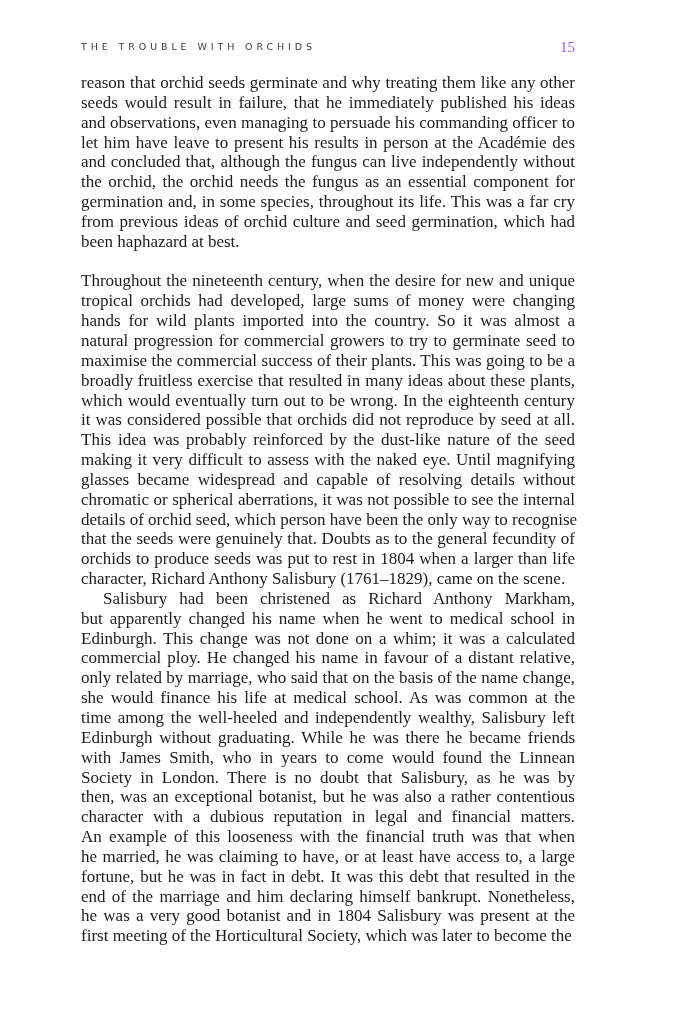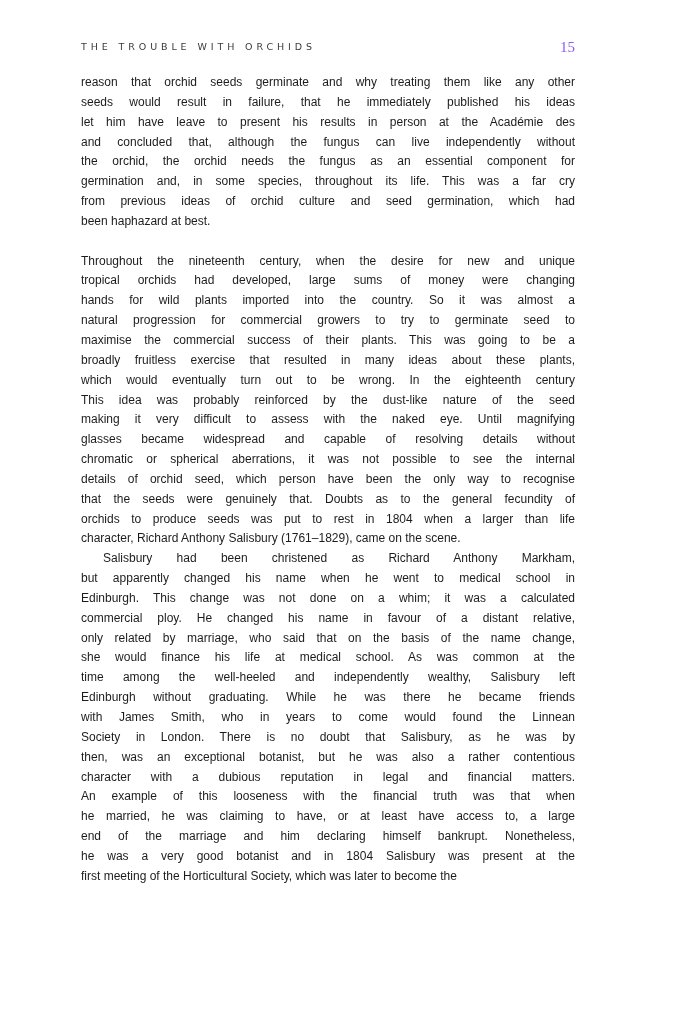--- a/index.html
+++ b/index.html
@@ -11,55 +11,57 @@
     position: absolute; left: 0; top: 0;
     font-family: "DejaVu Sans", sans-serif; font-size: 9.5px; letter-spacing: 3.9px;
     color: #3a3a3a; font-weight: normal;
   }
   .page-number {
     position: absolute; right: 0; top: -2px;
     font-family: "Liberation Serif", serif; font-size: 15px; color: #8b5cf6;
   }
   .body-text {
     position: absolute; top: 73px; left: 81px; width: 494px;
-    font-family: Liberation Sans, sans-serif; font-size: 12px; line-height: 19.85px;
+    font-family: Liberation Serif, serif; font-size: 17px; line-height: 19.85px;
     color: #1c1c1c; text-align: justify; hyphens: none;
   }
   .body-text p { margin: 0; }
   .body-text p.gap { margin-top: 19.85px; }
   .line { display: block; text-align: justify; text-align-last: justify; white-space: nowrap; }
   .line.last { text-align-last: left; }
 </style>
 </head>
 <body>
 
 <div class="running-head">
   <span class="running-title">THE TROUBLE WITH ORCHIDS</span>
   <span class="page-number">15</span>
 </div>
 
 <div class="body-text">
   <p id="p0">
       <span class="line">reason that orchid seeds germinate and why treating them like any other</span>
       <span class="line">seeds would result in failure, that he immediately published his ideas</span>
+      <span class="line">and observations, even managing to persuade his commanding officer to</span>
       <span class="line">let him have leave to present his results in person at the Académie des</span>
       <span class="line">and concluded that, although the fungus can live independently without</span>
       <span class="line">the orchid, the orchid needs the fungus as an essential component for</span>
       <span class="line">germination and, in some species, throughout its life. This was a far cry</span>
       <span class="line">from previous ideas of orchid culture and seed germination, which had</span>
       <span class="line last">been haphazard at best.</span>
     </p>
   <p class="gap" id="p1">
       <span class="line">Throughout the nineteenth century, when the desire for new and unique</span>
       <span class="line">tropical orchids had developed, large sums of money were changing</span>
       <span class="line">hands for wild plants imported into the country. So it was almost a</span>
       <span class="line">natural progression for commercial growers to try to germinate seed to</span>
       <span class="line">maximise the commercial success of their plants. This was going to be a</span>
       <span class="line">broadly fruitless exercise that resulted in many ideas about these plants,</span>
       <span class="line">which would eventually turn out to be wrong. In the eighteenth century</span>
+      <span class="line">it was considered possible that orchids did not reproduce by seed at all.</span>
       <span class="line">This idea was probably reinforced by the dust-like nature of the seed</span>
       <span class="line">making it very difficult to assess with the naked eye. Until magnifying</span>
       <span class="line">glasses became widespread and capable of resolving details without</span>
       <span class="line">chromatic or spherical aberrations, it was not possible to see the internal</span>
       <span class="line">details of orchid seed, which person have been the only way to recognise</span>
       <span class="line">that the seeds were genuinely that. Doubts as to the general fecundity of</span>
       <span class="line">orchids to produce seeds was put to rest in 1804 when a larger than life</span>
       <span class="line last">character, Richard Anthony Salisbury (1761–1829), came on the scene.</span>
     </p>
   <p class="indent-para" id="p2">
@@ -70,17 +72,18 @@
       <span class="line">only related by marriage, who said that on the basis of the name change,</span>
       <span class="line">she would finance his life at medical school. As was common at the</span>
       <span class="line">time among the well-heeled and independently wealthy, Salisbury left</span>
       <span class="line">Edinburgh without graduating. While he was there he became friends</span>
       <span class="line">with James Smith, who in years to come would found the Linnean</span>
       <span class="line">Society in London. There is no doubt that Salisbury, as he was by</span>
       <span class="line">then, was an exceptional botanist, but he was also a rather contentious</span>
       <span class="line">character with a dubious reputation in legal and financial matters.</span>
       <span class="line">An example of this looseness with the financial truth was that when</span>
       <span class="line">he married, he was claiming to have, or at least have access to, a large</span>
+      <span class="line">fortune, but he was in fact in debt. It was this debt that resulted in the</span>
       <span class="line">end of the marriage and him declaring himself bankrupt. Nonetheless,</span>
       <span class="line">he was a very good botanist and in 1804 Salisbury was present at the</span>
       <span class="line last">first meeting of the Horticultural Society, which was later to become the</span>
     </p>
 </div>
 
 </body></html>

